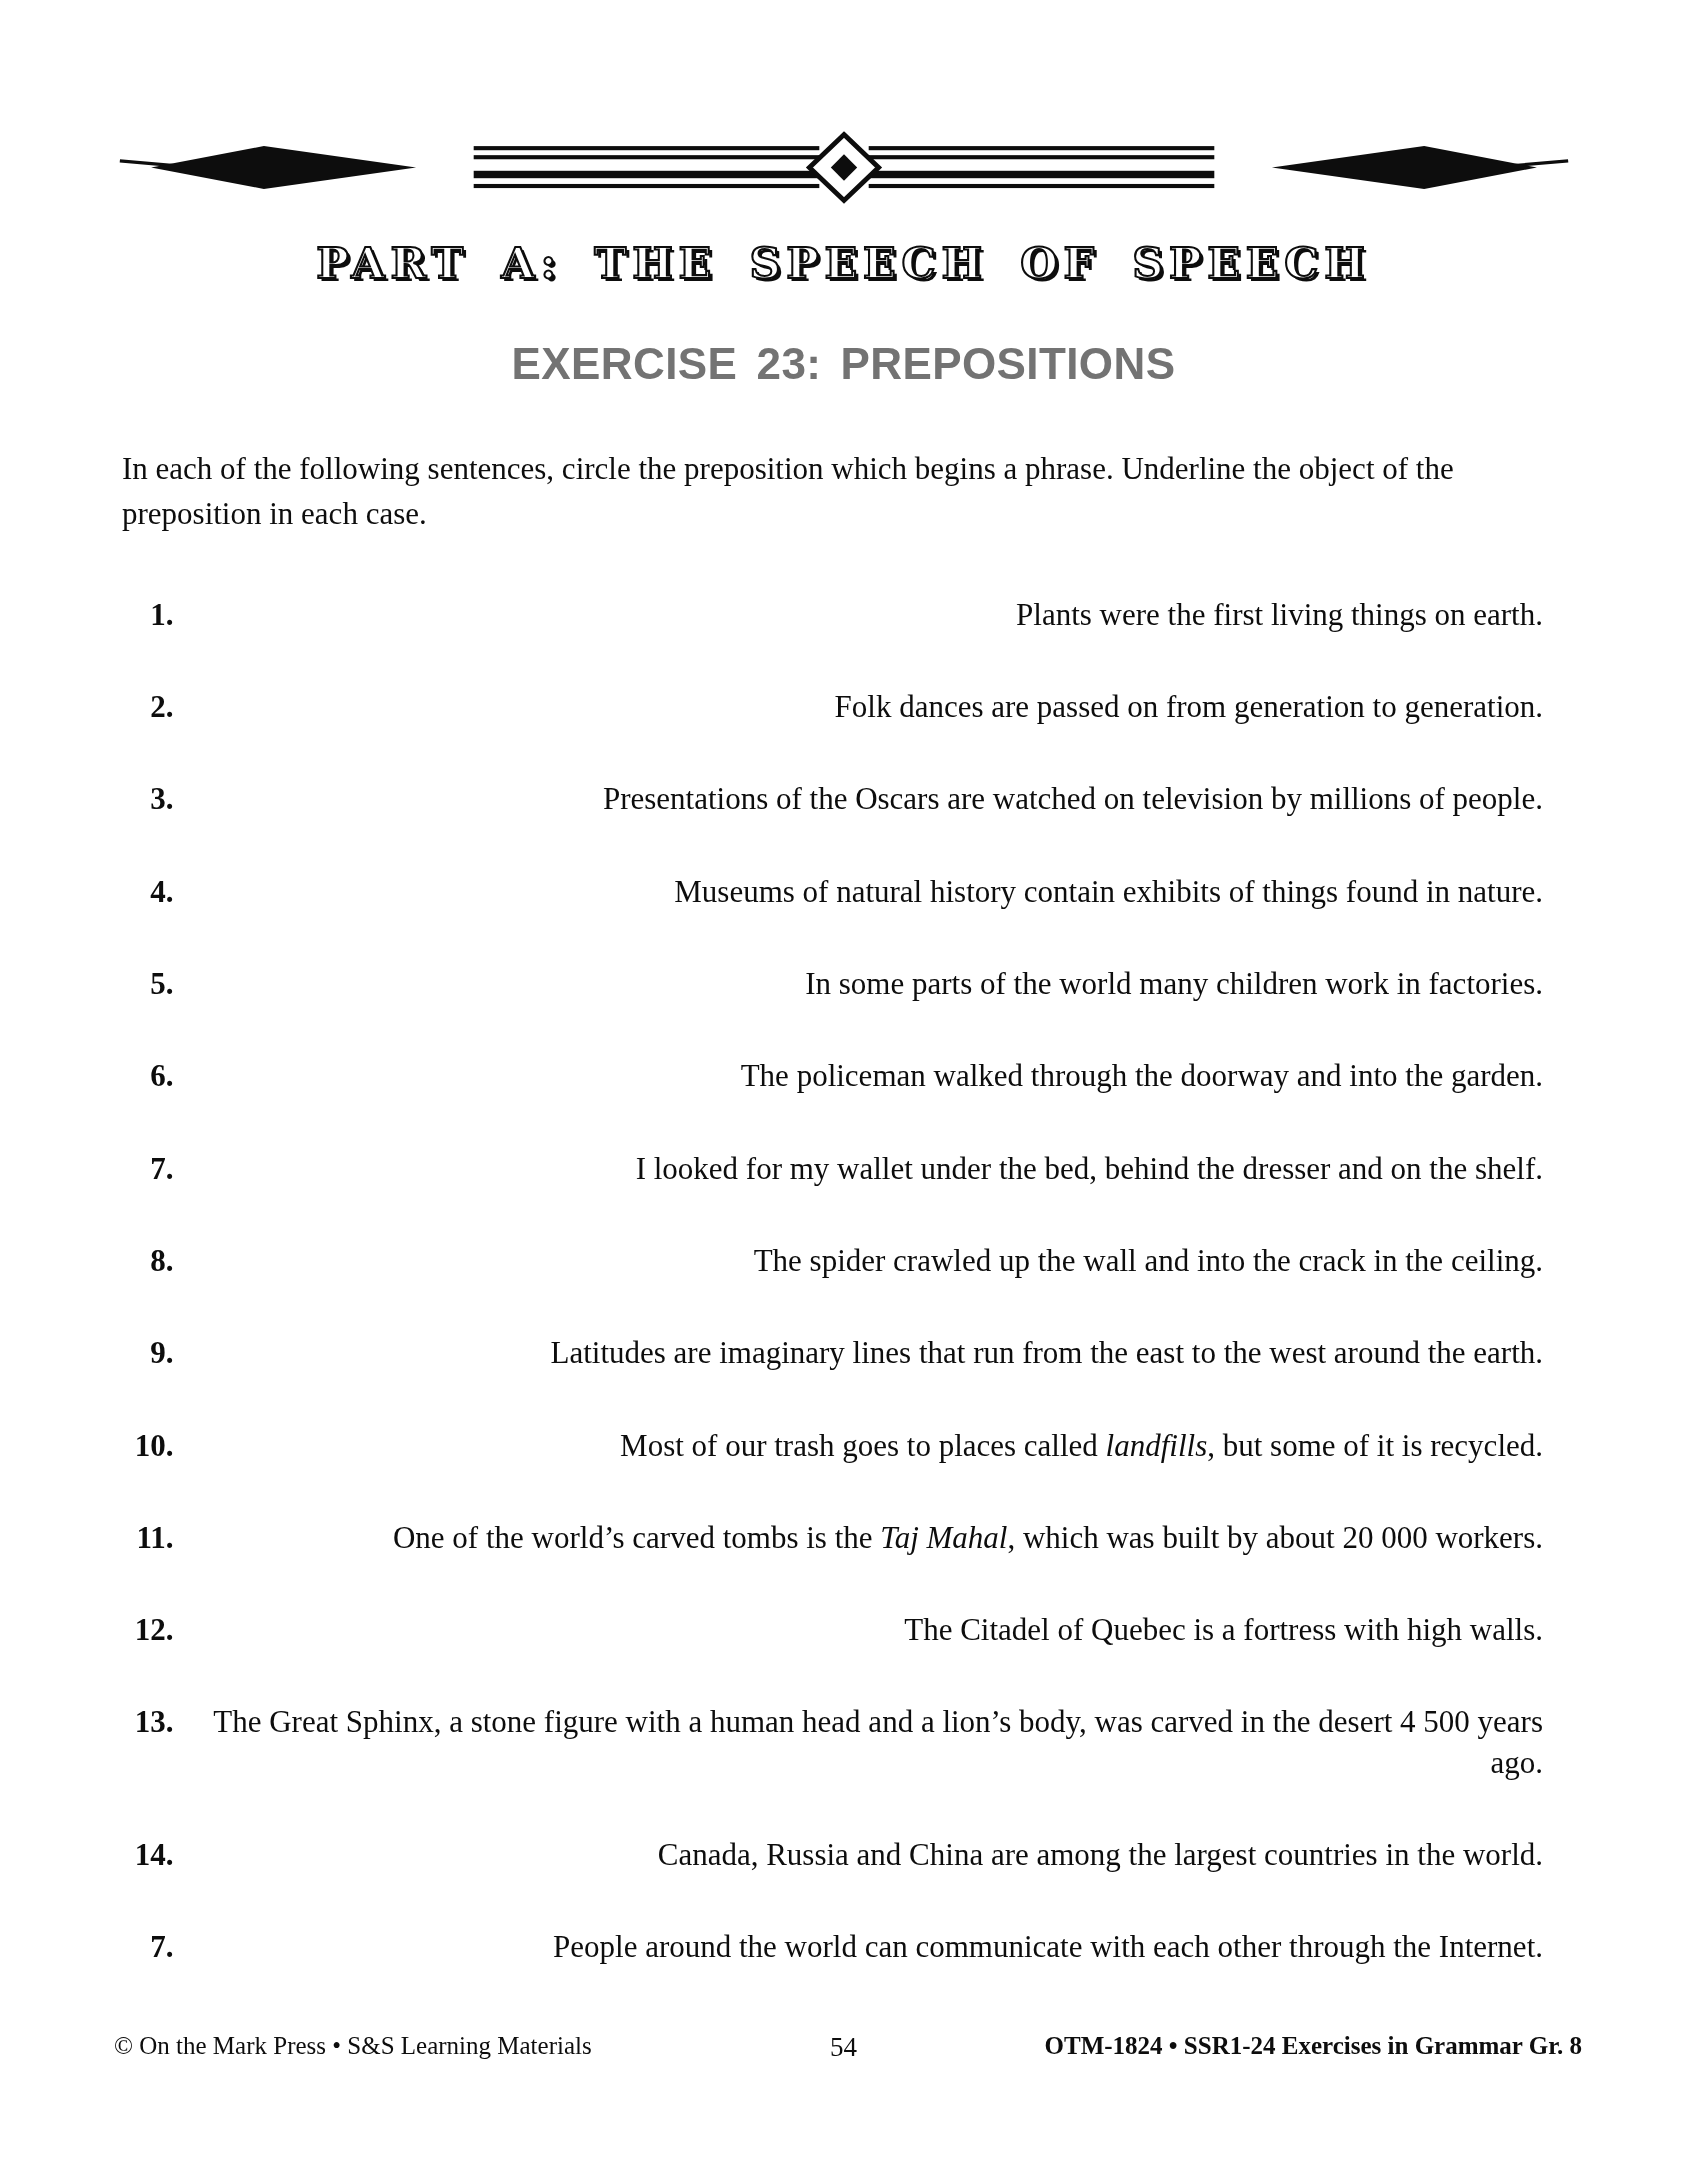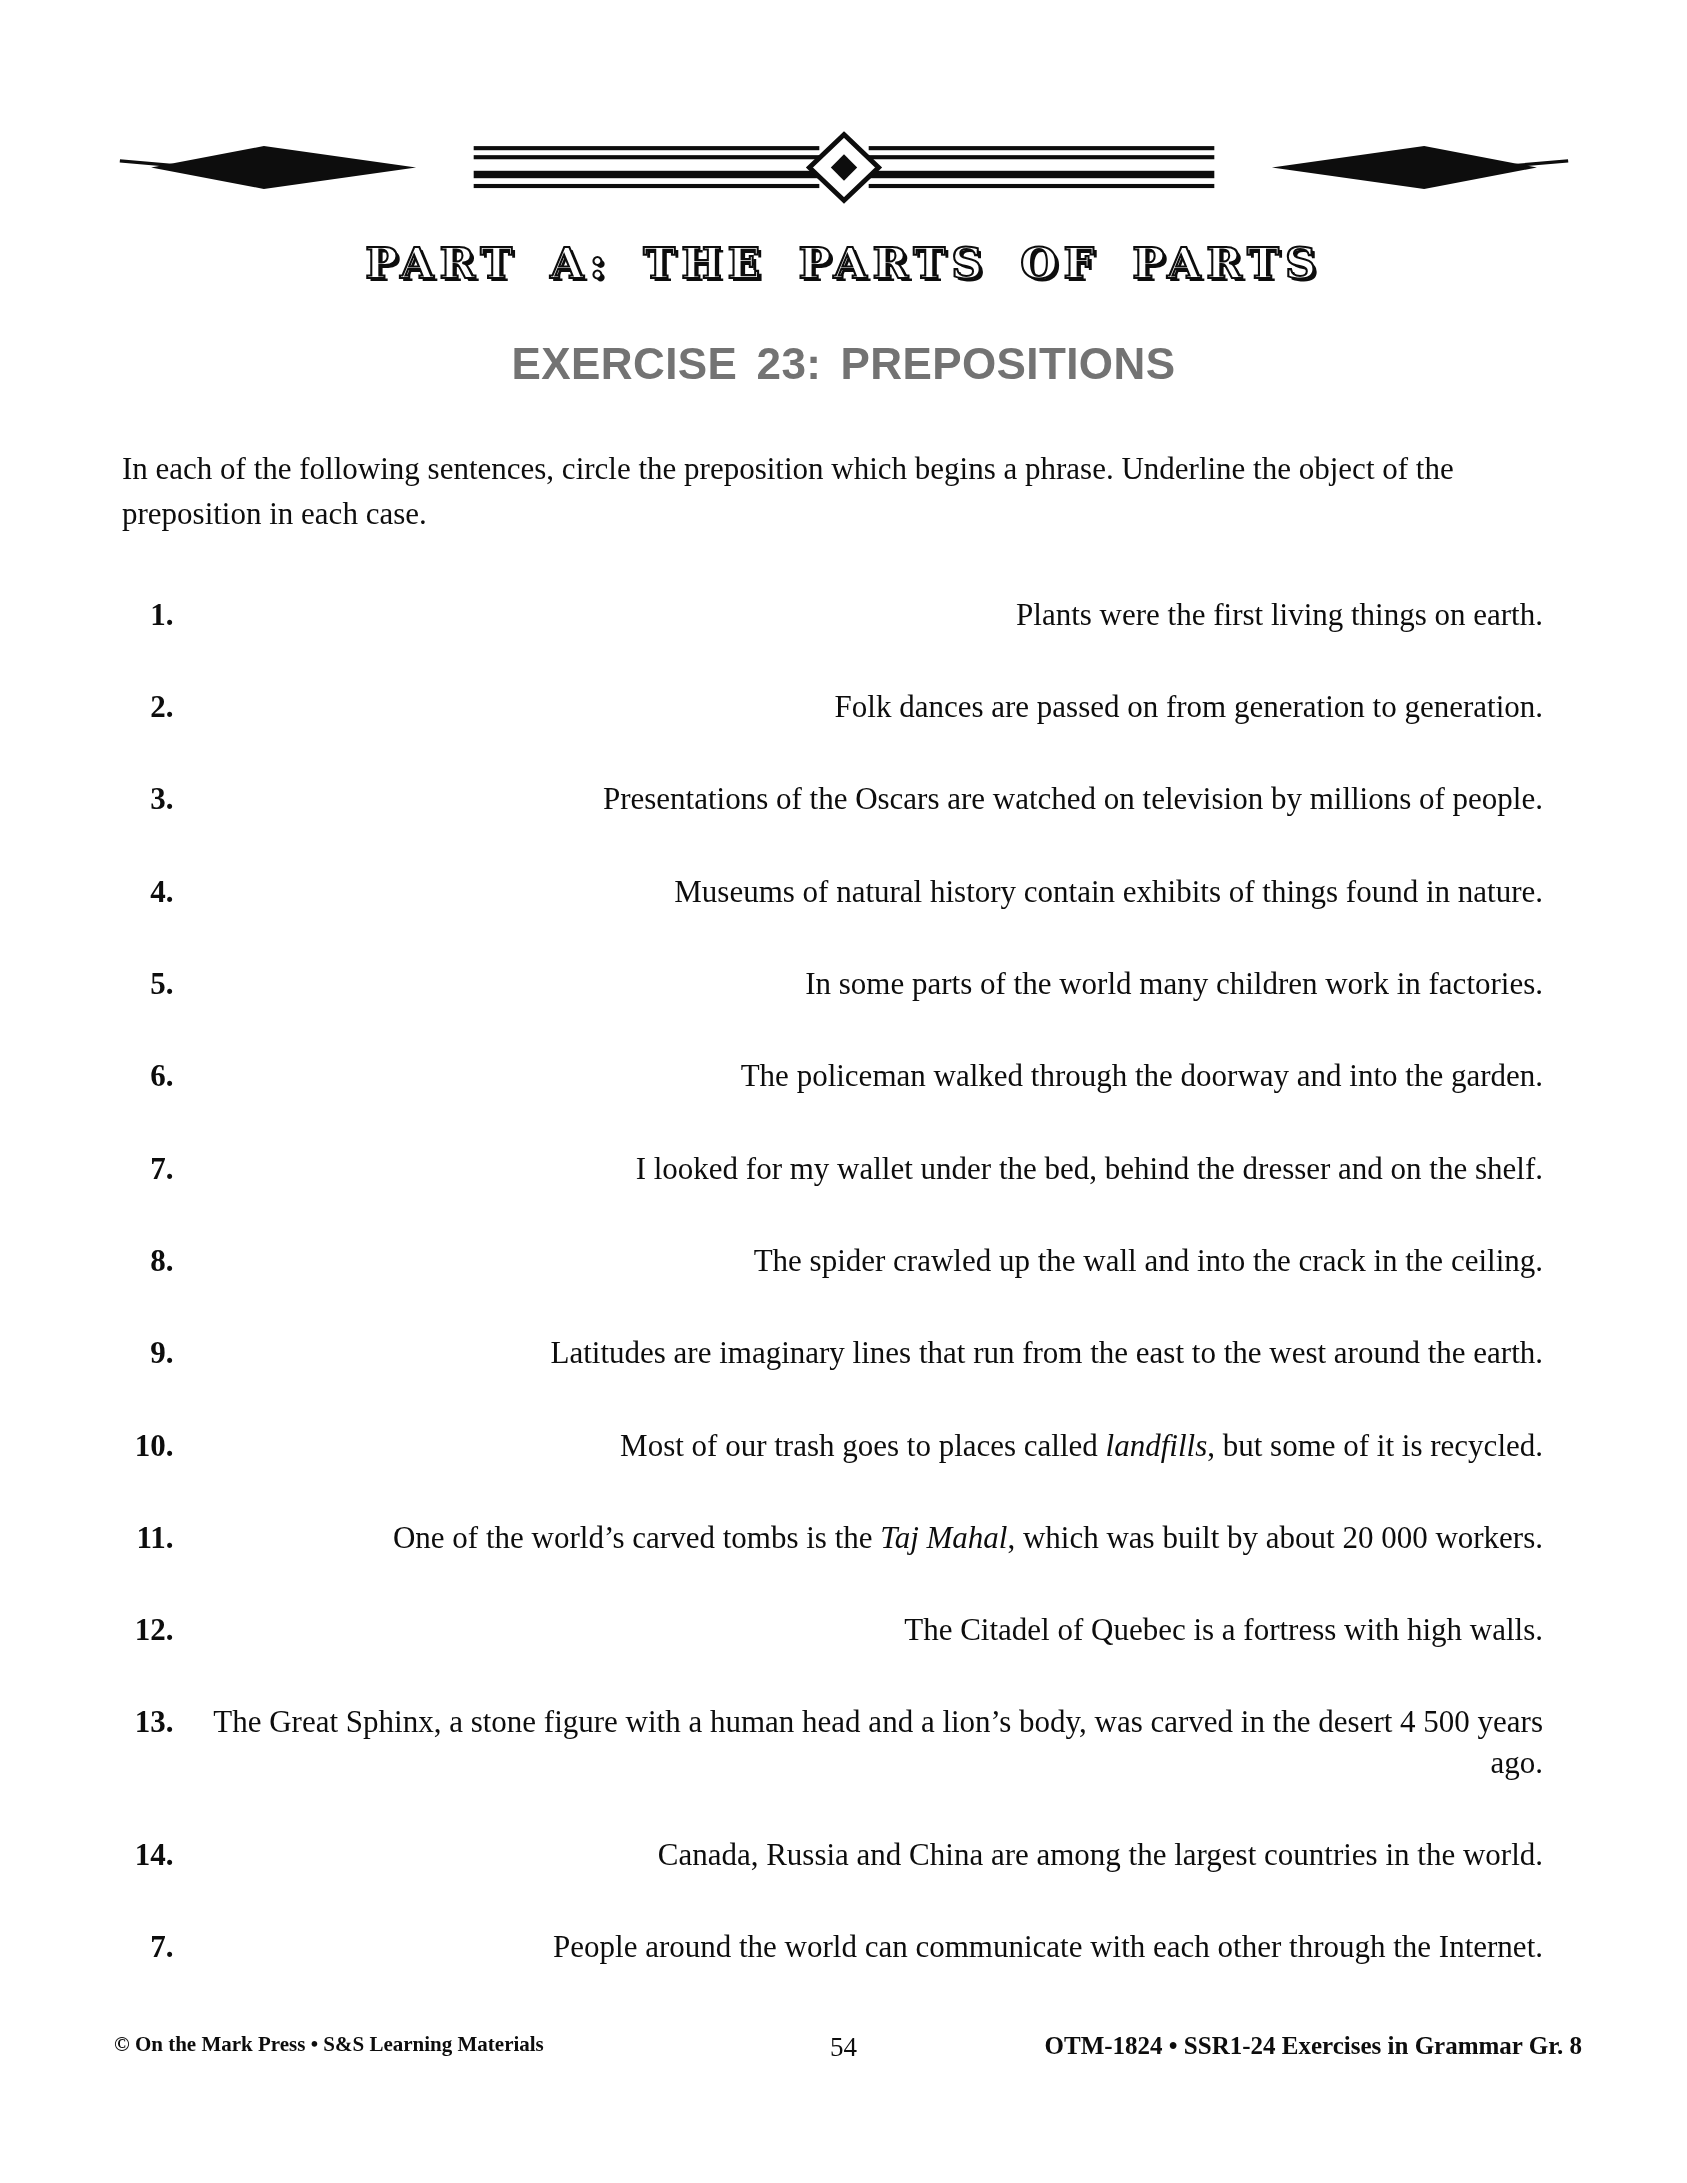--- a/index.html
+++ b/index.html
@@ -81,22 +81,22 @@
     position: absolute;
     left: 0;
     right: 0;
     bottom: 115px;
     height: 36px;
     padding: 0 122px 0 114px;
   }
   .footer .left {
     position: absolute;
     left: 114px;
-    font-weight: bold;
-    font-size: 21px;
+    font-weight: normal;
+    font-size: 25px;
   }
   .footer .center {
     position: absolute;
     left: 50%;
     transform: translateX(-50%);
     font-size: 27px;
   }
   .footer .right {
     position: absolute;
     right: 105px;
@@ -127,21 +127,21 @@
       <rect x="910" y="22" width="420" height="5" fill="#0d0d0d"></rect>
       <rect x="910" y="33" width="420" height="5" fill="#0d0d0d"></rect>
       <rect x="910" y="52" width="420" height="9" fill="#0d0d0d"></rect>
       <rect x="910" y="68" width="420" height="5" fill="#0d0d0d"></rect>
 
       <polygon points="880,8 922,48 880,88 838,48" fill="#ffffff" stroke="#0d0d0d" stroke-width="6"></polygon>
       <polygon points="880,32 896,48 880,64 864,48" fill="#0d0d0d"></polygon>
     </svg>
   </div>
 
-  <div class="part-header">PART A:  THE PARTS OF PARTS</div>
+  <div class="part-header">PART A:  THE SPEECH OF SPEECH</div>
 
   <div class="exercise-title">EXERCISE 23:  PREPOSITIONS</div>
 
   <div class="instructions">In each of the following sentences, circle the preposition which begins a phrase.  Underline the object of the preposition in each case.</div>
 
   <div class="exercise-list">
       <div class="item">
         <span class="num">1.</span>
         <span class="txt"><span>Plants were the first living things on earth.</span></span>
       </div>

